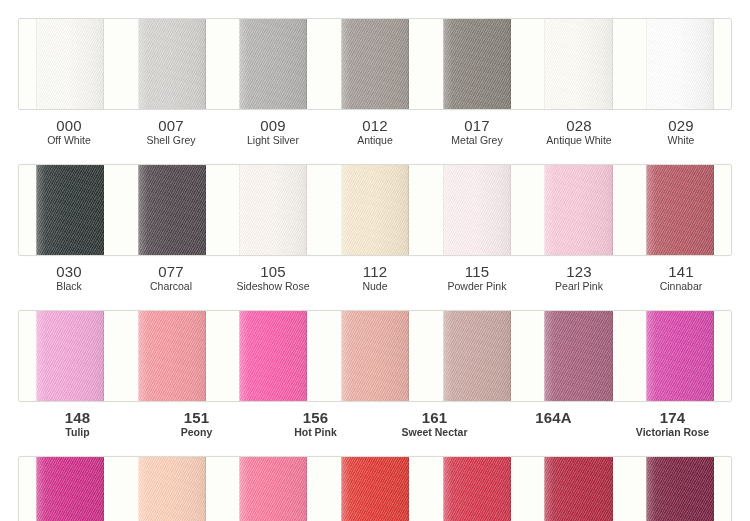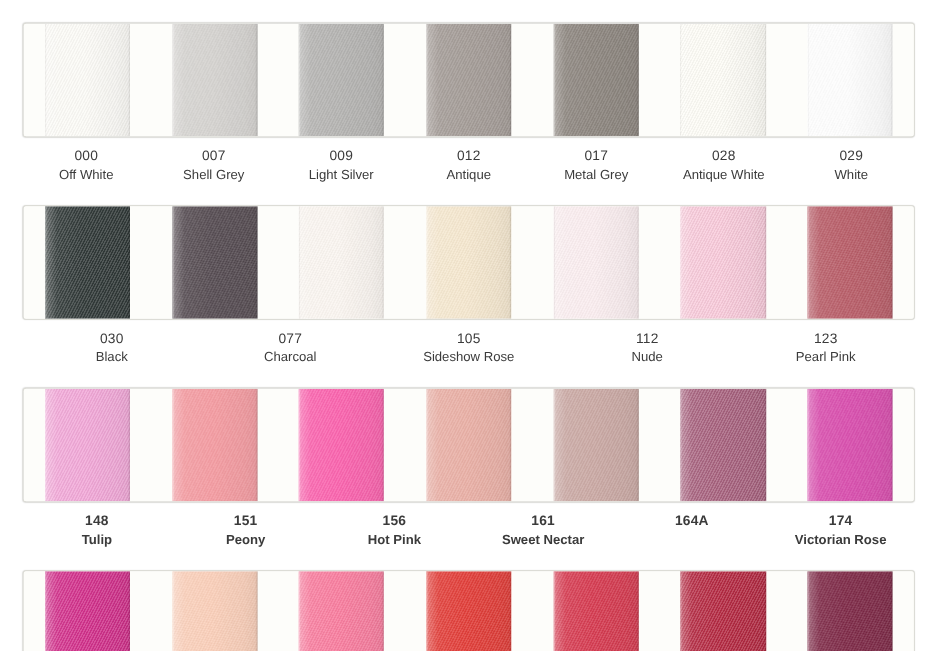--- a/index.html
+++ b/index.html
@@ -86,21 +86,21 @@
     flex-direction: row;
     margin: 9px 18px 0 18px;
   }
   .label-cell {
     flex: 1 1 0;
     text-align: center;
     line-height: 13px;
   }
   .label-code {
     display: block;
-    font-size: 11px;
+    font-size: 15px;
     color: #3b3b3b;
     letter-spacing: 0.2px;
   }
   .label-name {
     display: block;
     font-size: 10.5px;
     color: #3b3b3b;
     margin-top: 2px;
     white-space: nowrap;
   }
@@ -209,22 +209,30 @@
         </div>
         <div class="label-cell">
           <span class="label-code">105</span>
           <span class="label-name">Sideshow Rose</span>
         </div>
         <div class="label-cell">
           <span class="label-code">112</span>
           <span class="label-name">Nude</span>
         </div>
         <div class="label-cell">
+          <span class="label-code">115</span>
+          <span class="label-name">Powder Pink</span>
+        </div>
+        <div class="label-cell">
           <span class="label-code">123</span>
           <span class="label-name">Pearl Pink</span>
+        </div>
+        <div class="label-cell">
+          <span class="label-code">141</span>
+          <span class="label-name">Cinnabar</span>
         </div>
       </div>
     </div>
     <div class="row-block" id="row-3">
       <div class="ribbon-card">
         <div class="swatch-cell">
           <div class="ribbon" style="background-color: rgb(242, 168, 216);"></div>
         </div>
         <div class="swatch-cell">
           <div class="ribbon" style="background-color: rgb(245, 154, 160);"></div>

